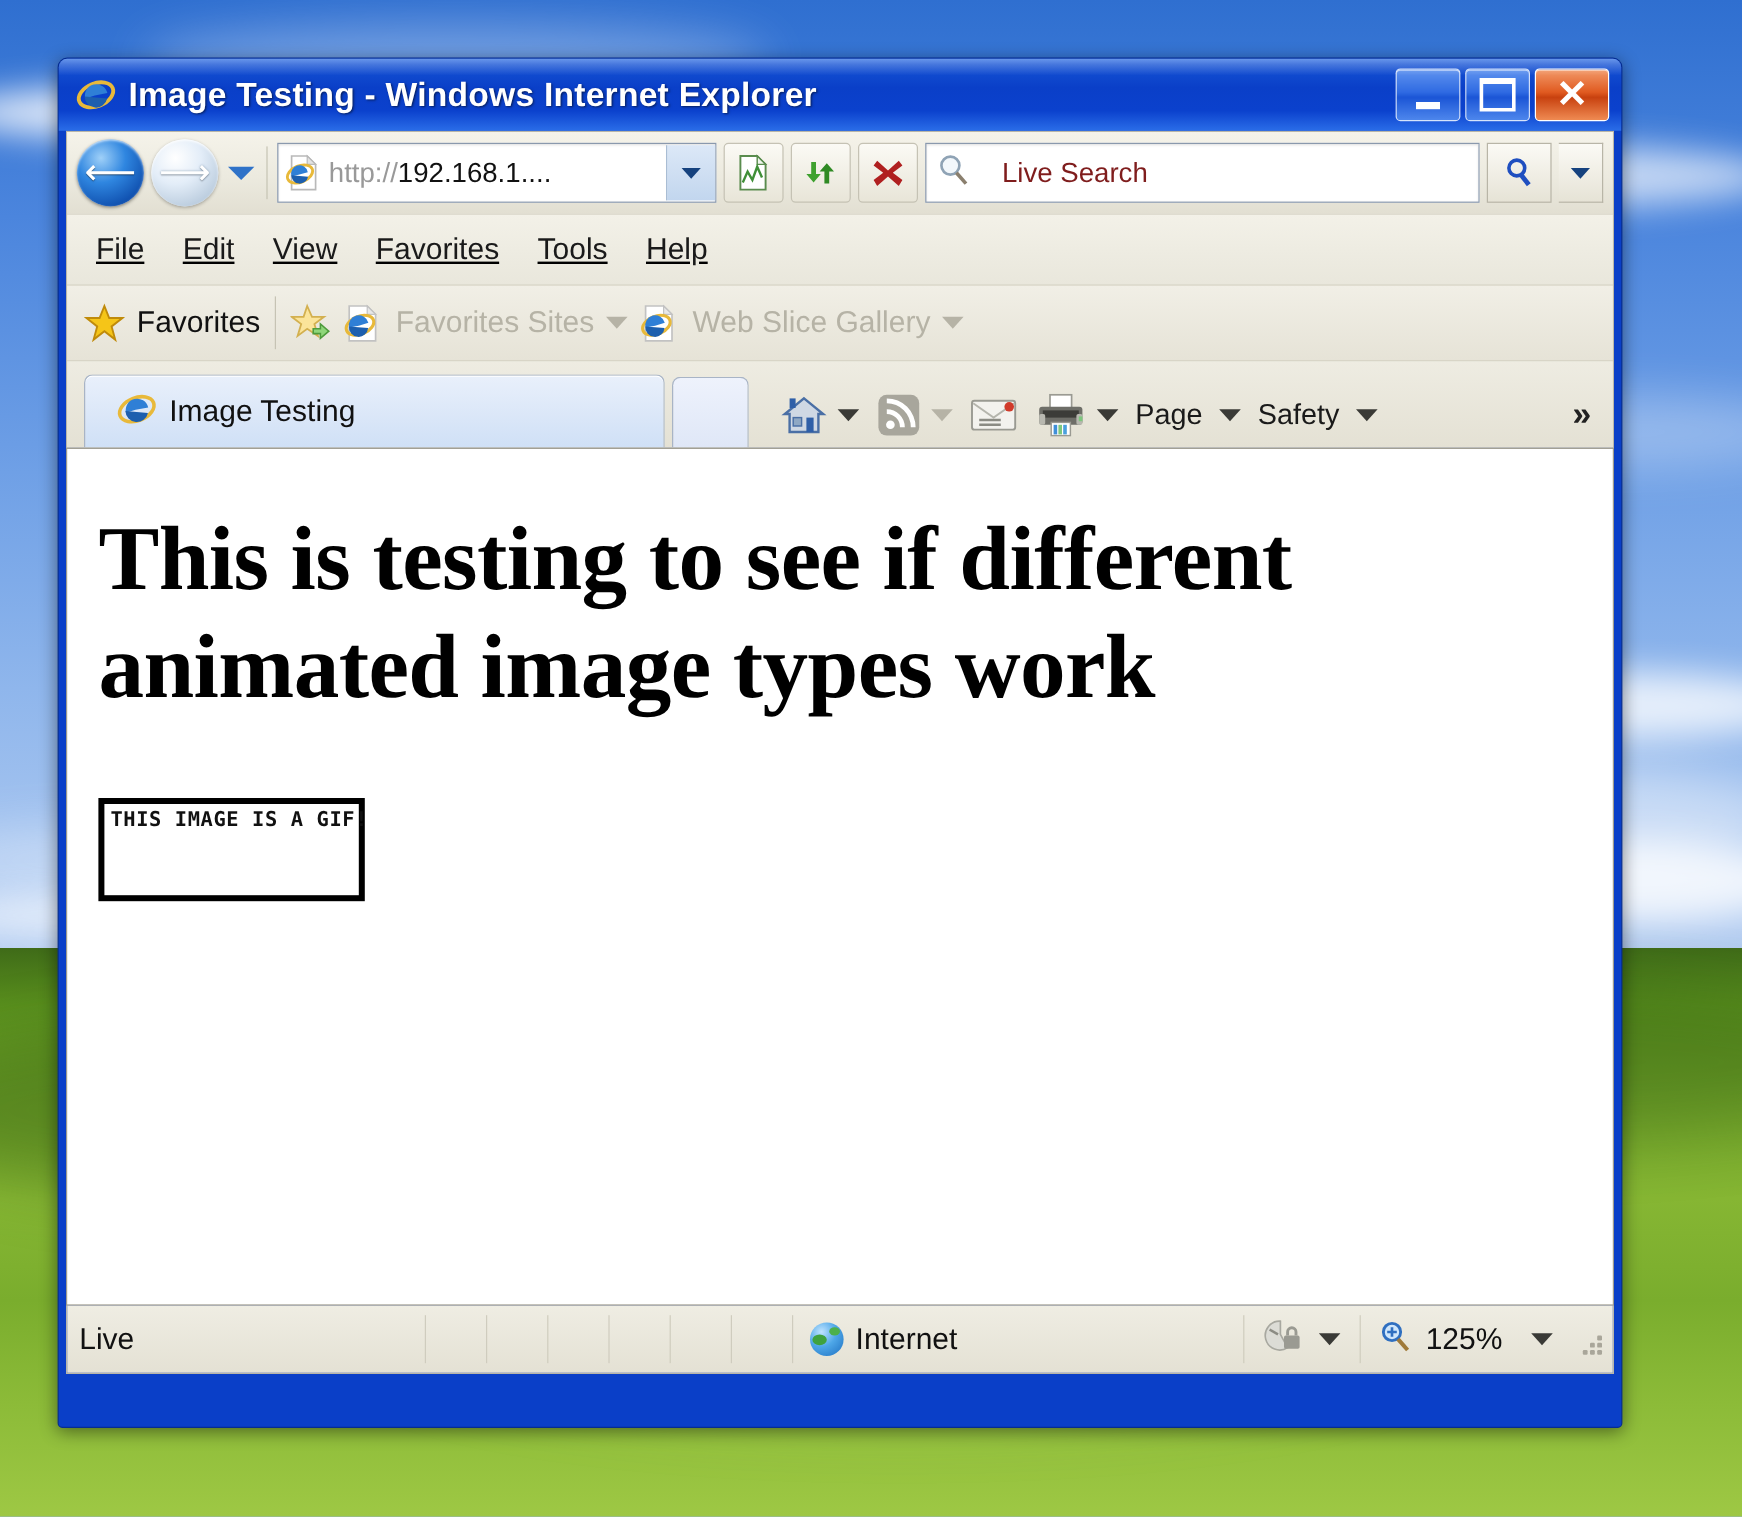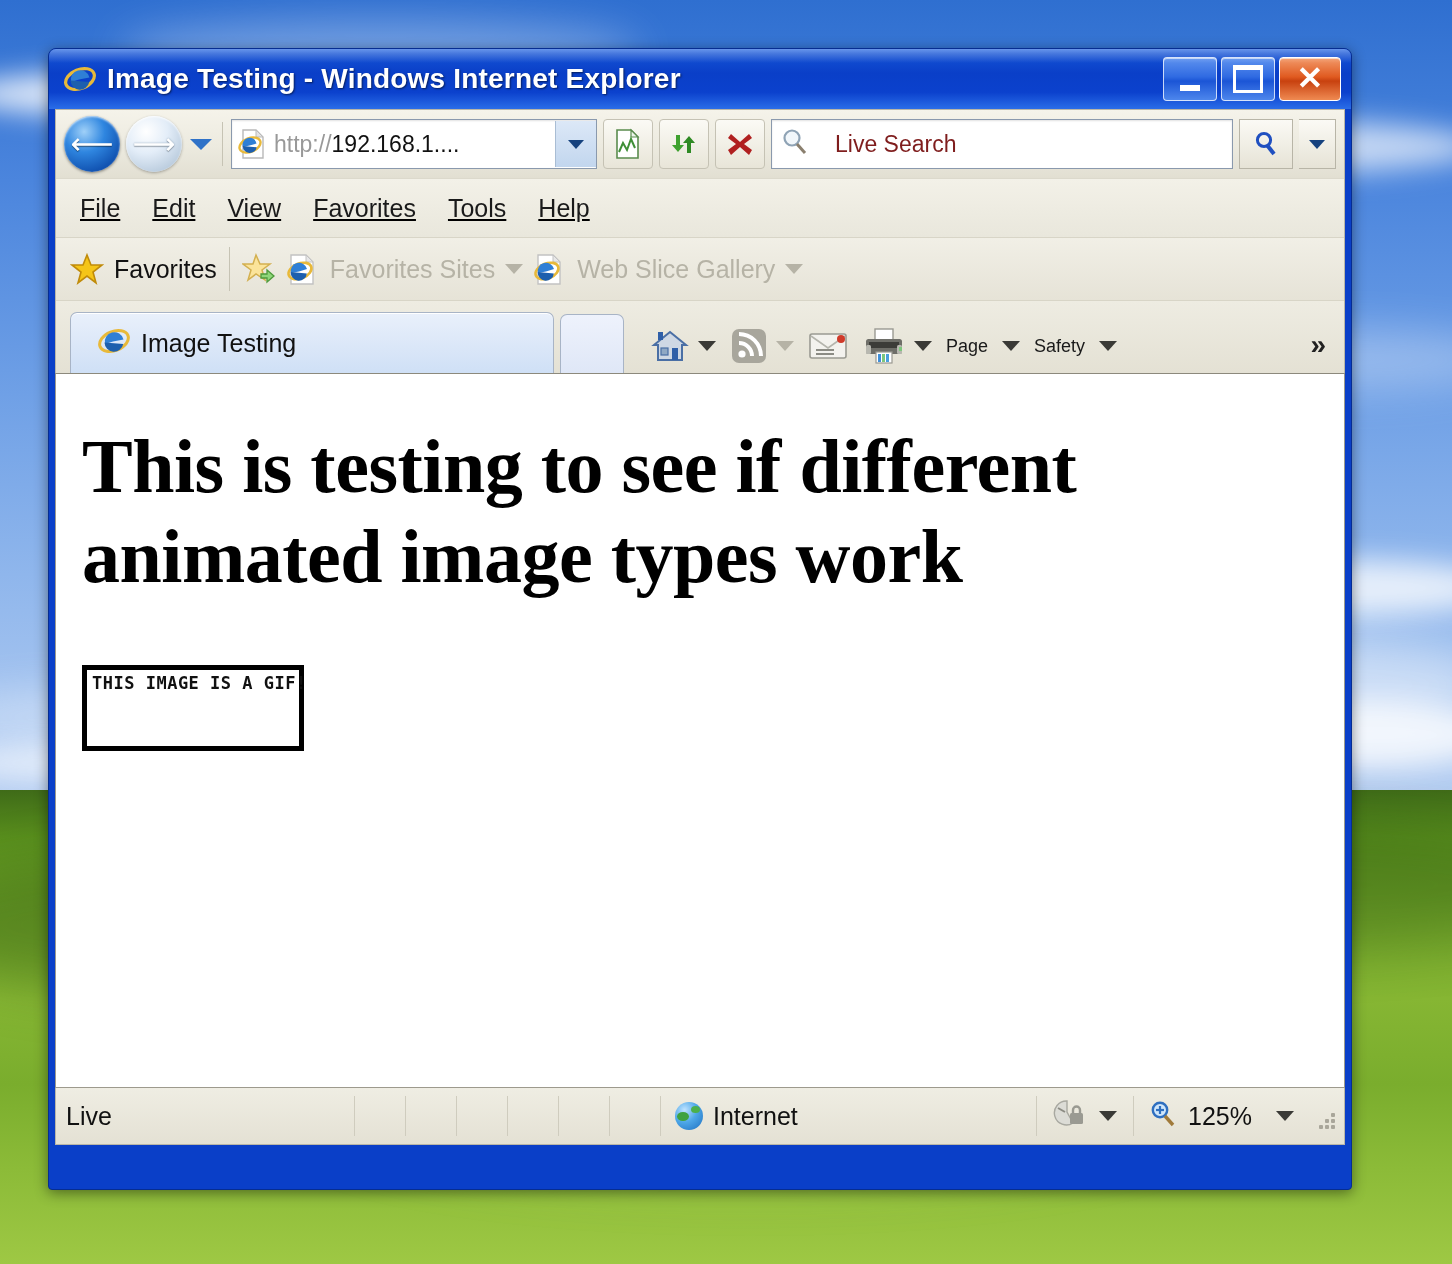--- a/index.html
+++ b/index.html
@@ -100,21 +100,21 @@
   
   #tabrow{display:flex;align-items:flex-end;height:72px;padding:0 0 0 14px;gap:0;
     background:linear-gradient(180deg,#eeece2,#e4e1d4);border-top:1px solid #d8d5c7;position:relative;}
   #tab1{width:430px;height:60px;border:1px solid #a8b4c6;border-bottom:none;border-radius:7px 7px 0 0;
     background:linear-gradient(180deg,#e9f0fb 0%,#dbe7f8 55%,#cfe0f6 100%);
     display:flex;align-items:center;padding:0 26px;gap:10px;box-shadow:inset 0 1px 0 #fff;}
   .tabtitle{font-size:25px;color:#111;white-space:nowrap;}
   #newtab{width:62px;height:58px;margin-left:6px;border:1px solid #a8b4c6;border-bottom:none;
     border-radius:7px 7px 0 0;background:linear-gradient(180deg,#eef2fc,#dfe7f7);}
   #cmdbar{margin-left:26px;display:flex;align-items:center;gap:14px;padding-bottom:8px;flex:1;}
-  .cmdlabel{font-size:18px;color:#1a1a1a;}
+  .cmdlabel{font-size:24px;color:#1a1a1a;}
   .icobox{display:flex;align-items:center;gap:8px;}
   #overflow{margin-left:auto;margin-right:18px;font-size:28px;color:#222;font-weight:bold;align-self:flex-start;padding-top:2px;}
 
   
   #content{margin:0 6px;background:#fff;border:1px solid #9d9a8d;border-top:1px solid #8c897c;
     height:713px;overflow:hidden;position:relative;}
   #pagehead{font-family:"Liberation Serif",serif;font-weight:bold;font-size:76px;line-height:1.18;
     color:#000;margin:48px 0 0 26px;max-width:1085px;letter-spacing:-.5px;}
   #gifbox{margin:64px 0 0 26px;width:212px;height:76px;background:#fff;border:5px solid #000;
     padding:0;position:relative;}

